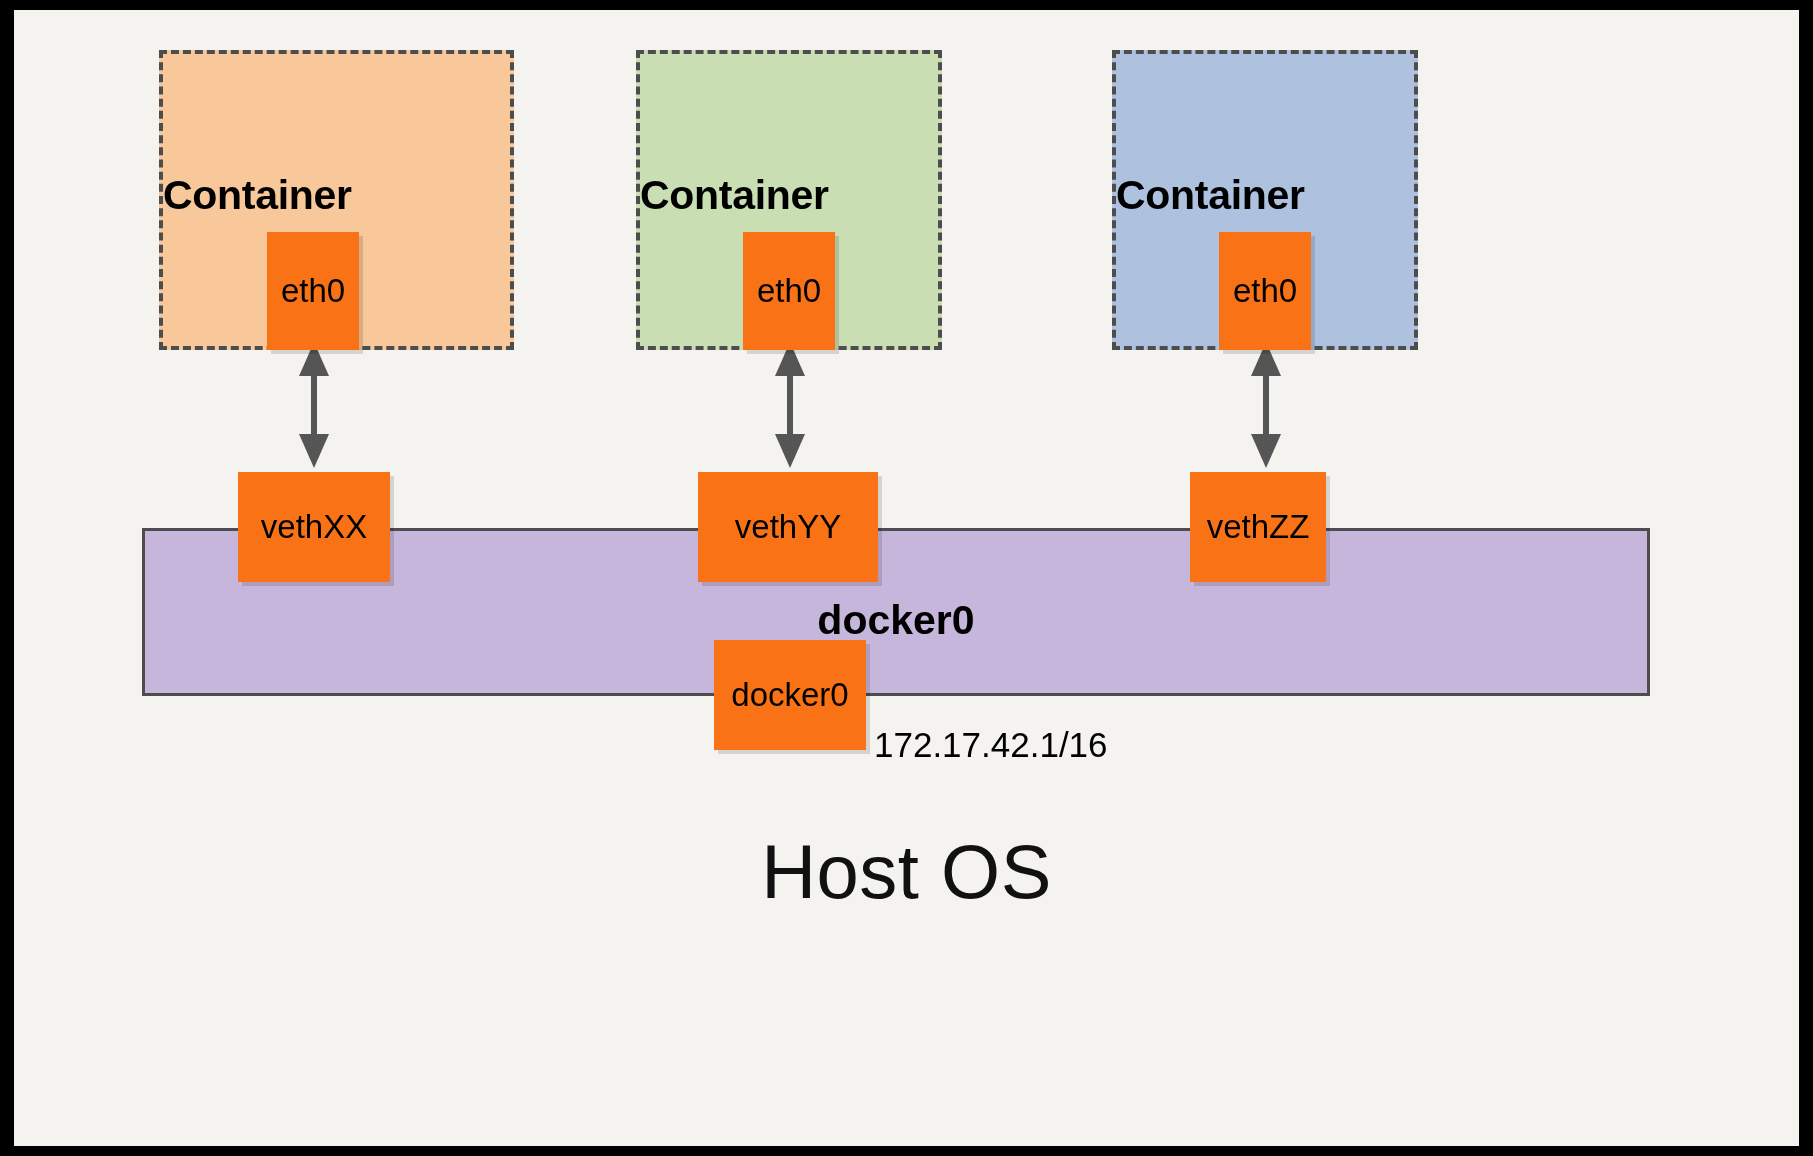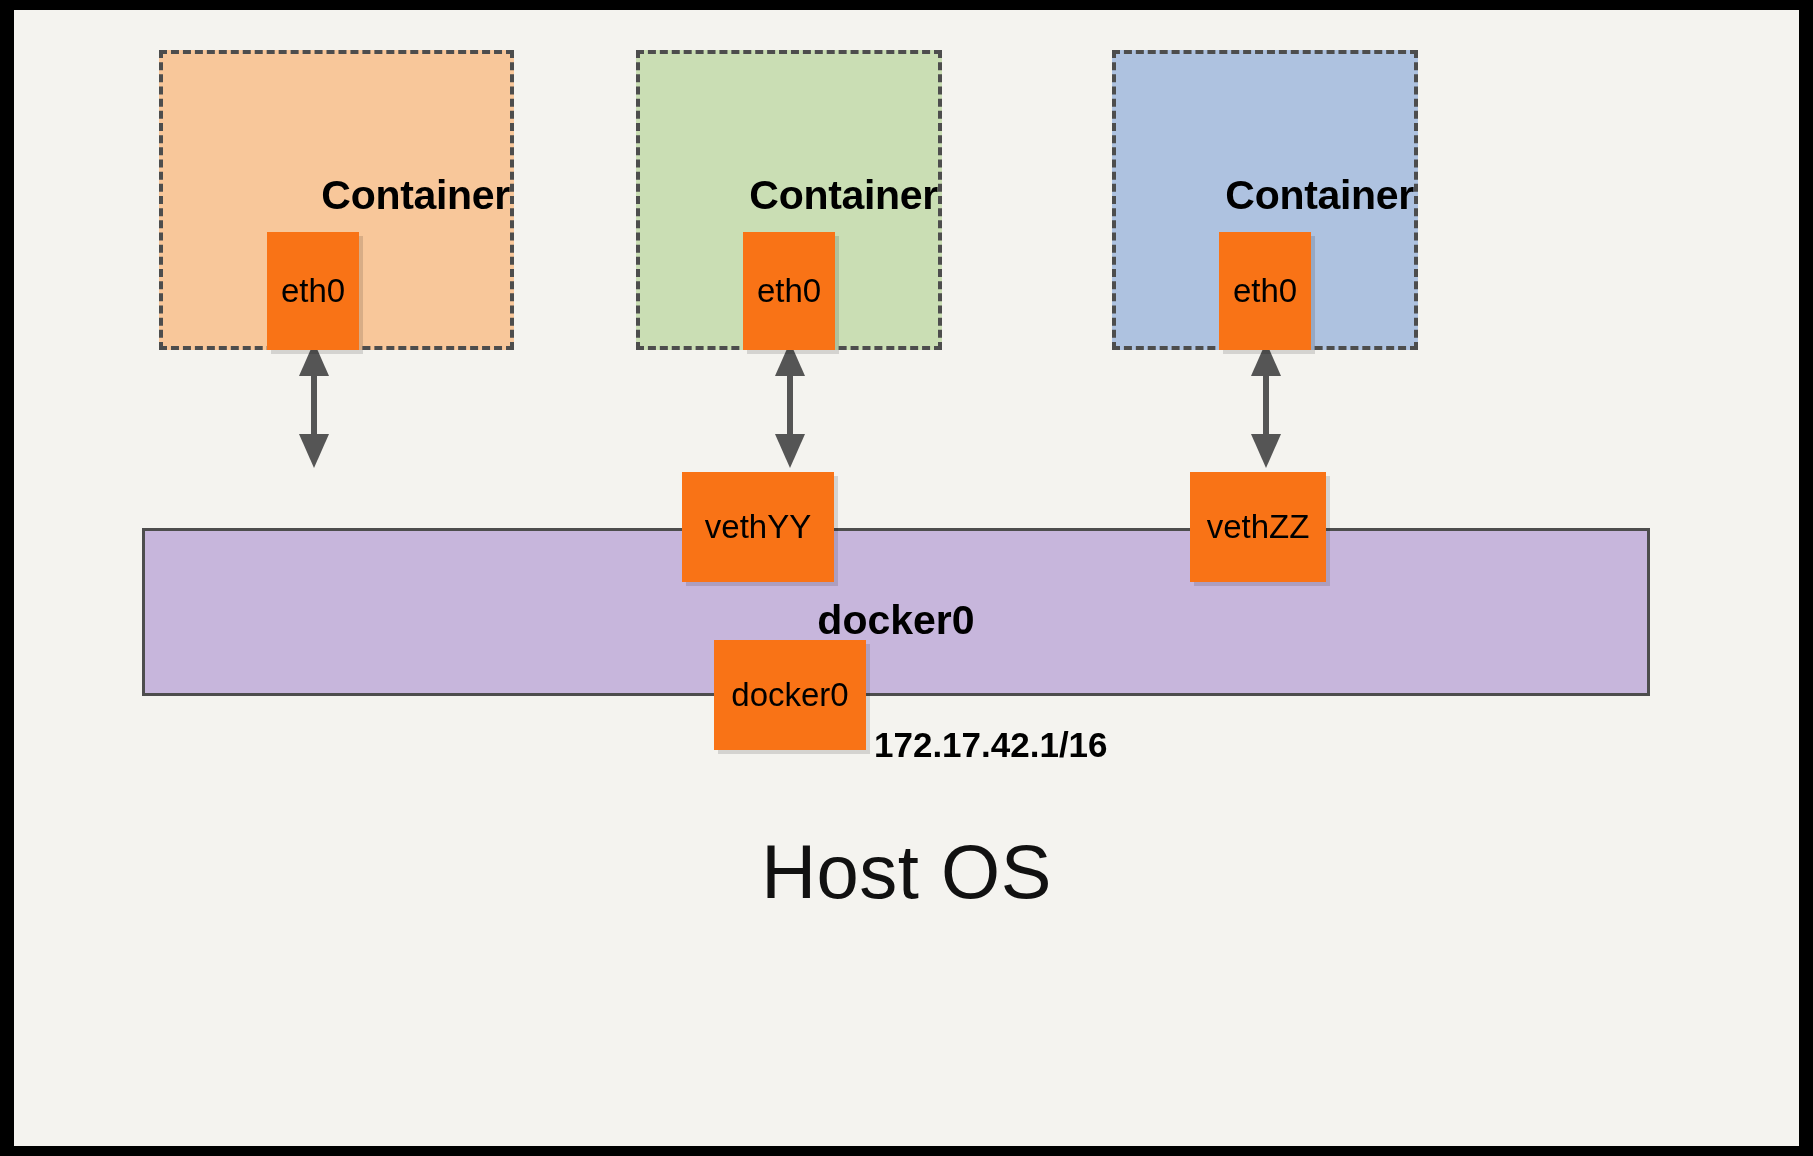--- a/index.html
+++ b/index.html
@@ -30,21 +30,21 @@
   
   .container-box {
     position: absolute;
     border: 4px dashed #4d4d4d;
     box-sizing: border-box;
   }
   .container-title {
     position: absolute;
     left: 0;
     right: 0;
-    text-align: right;
+    text-align: left;
     font-size: 41px;
     font-weight: bold;
     color: #000000;
     letter-spacing: -0.3px;
   }
 
   
   .note {
     position: absolute;
     background: #f97316;
@@ -80,21 +80,20 @@
   .arrow {
     position: absolute;
     z-index: 4;
   }
 
   
   .plain-text {
     position: absolute;
     color: #000000;
     white-space: nowrap;
-    font-weight: bold;
   }
   #ip-label { font-size: 35px; }
   #host-os-label {
     position: absolute;
     left: 0;
     right: 0;
     text-align: center;
     font-size: 76px;
     color: #111111;
     letter-spacing: 0.5px;
@@ -110,33 +109,34 @@
       <div class="container-title" style="top:118px;">Container</div>
     </div>
     <div class="note" style="left:253px; top:222px; width:92px; height:118px;">eth0</div>
 
     <svg class="arrow" style="left:282px; top:330px;" width="36" height="130" viewBox="0 0 36 130">
       <line x1="18" y1="22" x2="18" y2="108" stroke="#555555" stroke-width="6"></line>
       <polygon points="18,2 33,36 3,36" fill="#555555"></polygon>
       <polygon points="18,128 33,94 3,94" fill="#555555"></polygon>
     </svg>
 
+    <div class="note" style="left:224px; top:462px; width:152px; height:110px;">vethXX</div>
 
     <div class="container-box" style="left:622px; top:40px; width:306px; height:300px; background:#cadeb4;">
       <div class="container-title" style="top:118px;">Container</div>
     </div>
     <div class="note" style="left:729px; top:222px; width:92px; height:118px;">eth0</div>
 
     <svg class="arrow" style="left:758px; top:330px;" width="36" height="130" viewBox="0 0 36 130">
       <line x1="18" y1="22" x2="18" y2="108" stroke="#555555" stroke-width="6"></line>
       <polygon points="18,2 33,36 3,36" fill="#555555"></polygon>
       <polygon points="18,128 33,94 3,94" fill="#555555"></polygon>
     </svg>
 
-    <div class="note" style="left:668px; top:462px; width:152px; height:110px;">vethYY</div>
+    <div class="note" style="left:684px; top:462px; width:180px; height:110px;">vethYY</div>
 
     <div class="container-box" style="left:1098px; top:40px; width:306px; height:300px; background:#aec2e0;">
       <div class="container-title" style="top:118px;">Container</div>
     </div>
     <div class="note" style="left:1205px; top:222px; width:92px; height:118px;">eth0</div>
 
     <svg class="arrow" style="left:1234px; top:330px;" width="36" height="130" viewBox="0 0 36 130">
       <line x1="18" y1="22" x2="18" y2="108" stroke="#555555" stroke-width="6"></line>
       <polygon points="18,2 33,36 3,36" fill="#555555"></polygon>
       <polygon points="18,128 33,94 3,94" fill="#555555"></polygon>

